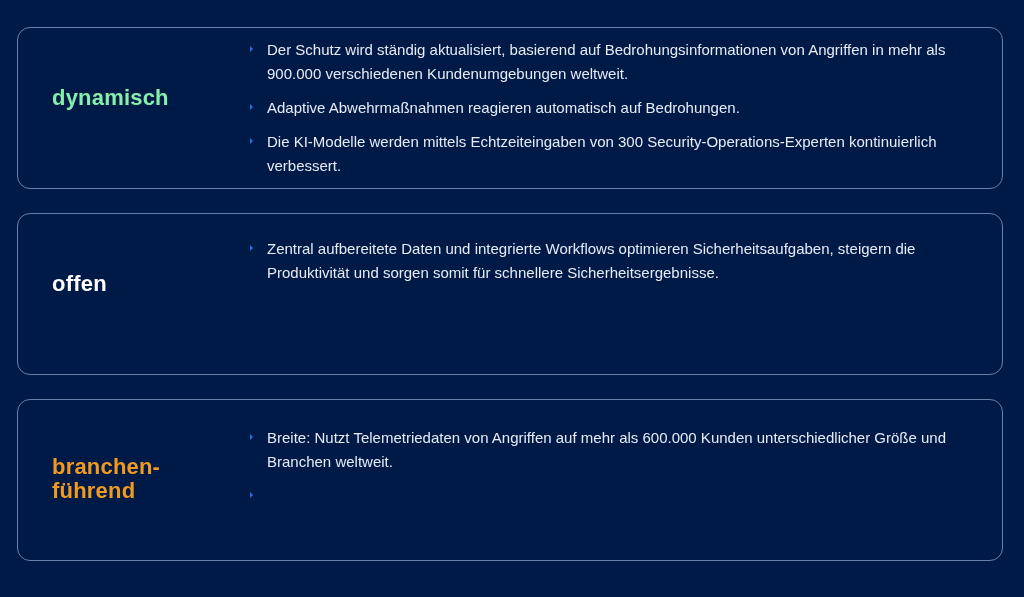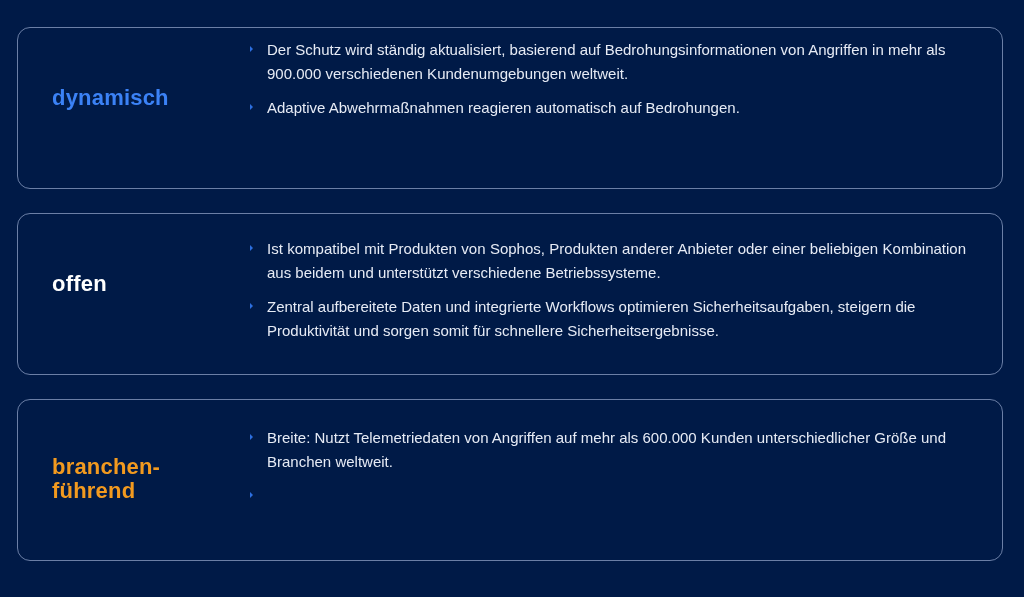--- a/index.html
+++ b/index.html
@@ -58,40 +58,40 @@
     height: 0;
     border-top: 3px solid transparent;
     border-bottom: 3px solid transparent;
     border-left: 3px solid #2c6fe0;
   }
 </style>
 </head>
 <body>
 
 <div class="card" style="top:27px; height:162px;">
-  <div class="card-title" style="top:58px; color:#3b82f6;">dynamisch</div>
+  <div class="card-title" style="top:58px; color:#86efac;">dynamisch</div>
   <ul class="card-list" style="top:10px;">
     <li style="margin-bottom:10px;">
       <span class="bullet"></span>
       <span>Der Schutz wird ständig aktualisiert, basierend auf Bedrohungsinformationen von Angriffen in mehr als 900.000 verschiedenen Kundenumgebungen weltweit.</span>
     </li>
     <li style="margin-bottom:10px;">
       <span class="bullet"></span>
       <span>Adaptive Abwehrmaßnahmen reagieren automatisch auf Bedrohungen.</span>
     </li>
+    <li>
+      <span class="bullet"></span>
+      <span>Die KI-Modelle werden mittels Echtzeiteingaben von 300 Security-Operations-Experten kontinuierlich verbessert.</span>
+    </li>
   </ul>
 </div>
 
 <div class="card" style="top:213px; height:162px;">
   <div class="card-title" style="top:58px; color:#ffffff;">offen</div>
   <ul class="card-list" style="top:23px;">
-    <li class="justify" style="margin-bottom:10px;">
-      <span class="bullet"></span>
-      <span>Ist kompatibel mit Produkten von Sophos, Produkten anderer Anbieter oder einer beliebigen Kombination aus beidem und unterstützt verschiedene Betriebssysteme.</span>
-    </li>
     <li>
       <span class="bullet"></span>
       <span>Zentral aufbereitete Daten und integrierte Workflows optimieren Sicherheitsaufgaben, steigern die Produktivität und sorgen somit für schnellere Sicherheitsergebnisse.</span>
     </li>
   </ul>
 </div>
 
 <div class="card" style="top:399px; height:162px;">
   <div class="card-title" style="top:55px; color:#f29a1f;">
     <div>branchen-</div>

